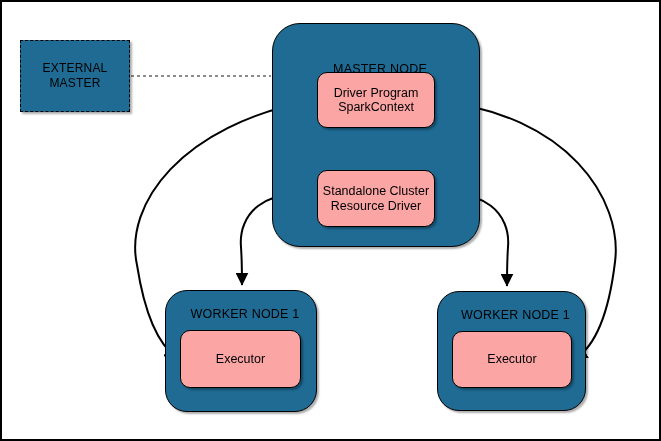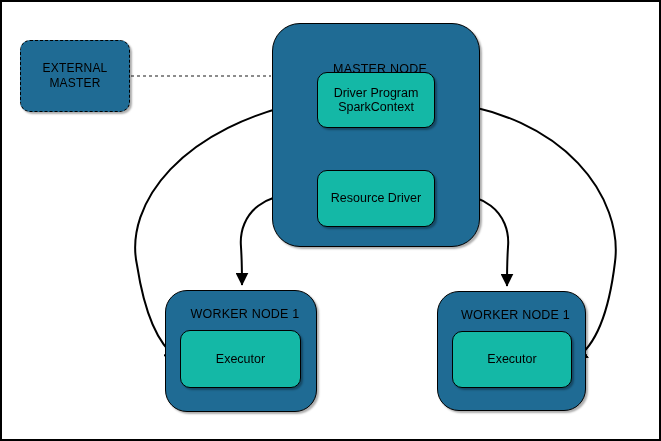--- a/index.html
+++ b/index.html
@@ -13,34 +13,34 @@
 
   .node {
     position:absolute; background:#1F6B94; border:1.5px solid #000;
     box-shadow:2px 2px 2px rgba(0,0,0,0.32); box-sizing:border-box;
   }
   .node-title {
     position:absolute; left:4px; width:100%; text-align:center;
     font-size:12.5px; letter-spacing:0.2px; white-space:nowrap;
   }
   .component {
-    position:absolute; background:#14b8a6; border:1.5px solid #000;
+    position:absolute; background:#fca5a5; border:1.5px solid #000;
     border-radius:10px; box-shadow:2px 2px 2px rgba(0,0,0,0.32);
     box-sizing:border-box; display:flex; flex-direction:column;
     align-items:center; justify-content:center;
     font-size:12.5px; line-height:14.5px; text-align:center;
   }
 
   .master       { left:270px; top:21px;  width:208px; height:224px; border-radius:28px; }
   .master-title { top:38px; }
   .driver       { left:315px; top:70px;  width:118px; height:56px; }
   .rm           { left:315px; top:168px; width:118px; height:57px; }
 
   .external {
-    left:18px; top:38px; width:110px; height:72px; border-radius:10px;
+    left:18px; top:38px; width:110px; height:72px; border-radius:0;
     border:1.5px dashed #000;
     display:flex; flex-direction:column; align-items:center; justify-content:center;
     font-size:12px; line-height:15px; text-align:center; letter-spacing:0.2px;
   }
 
   .worker-left  { left:163px; top:288px; width:152px; height:122px; border-radius:22px; }
   .worker-right { left:435px; top:289px; width:149px; height:120px; border-radius:22px; }
   .worker-title { top:16px; }
   .exec-left    { left:178px; top:328px; width:121px; height:58px; }
   .exec-right   { left:450px; top:329px; width:120px; height:57px; }
@@ -73,20 +73,21 @@
   </div>
 
   <div class="node master">
     <div class="node-title master-title">MASTER NODE</div>
   </div>
   <div class="component driver">
     <span>Driver Program</span>
     <span>SparkContext</span>
   </div>
   <div class="component rm">
+    <span>Standalone Cluster</span>
     <span>Resource Driver</span>
   </div>
 
   <div class="node worker-left">
     <div class="node-title worker-title">WORKER NODE 1</div>
   </div>
   <div class="component exec-left">
     <span>Executor</span>
   </div>
 

